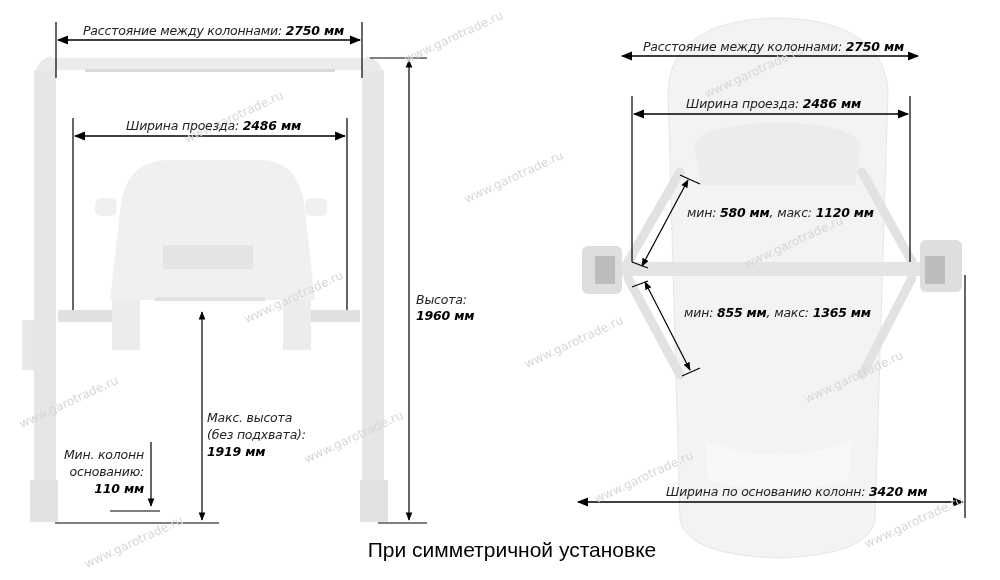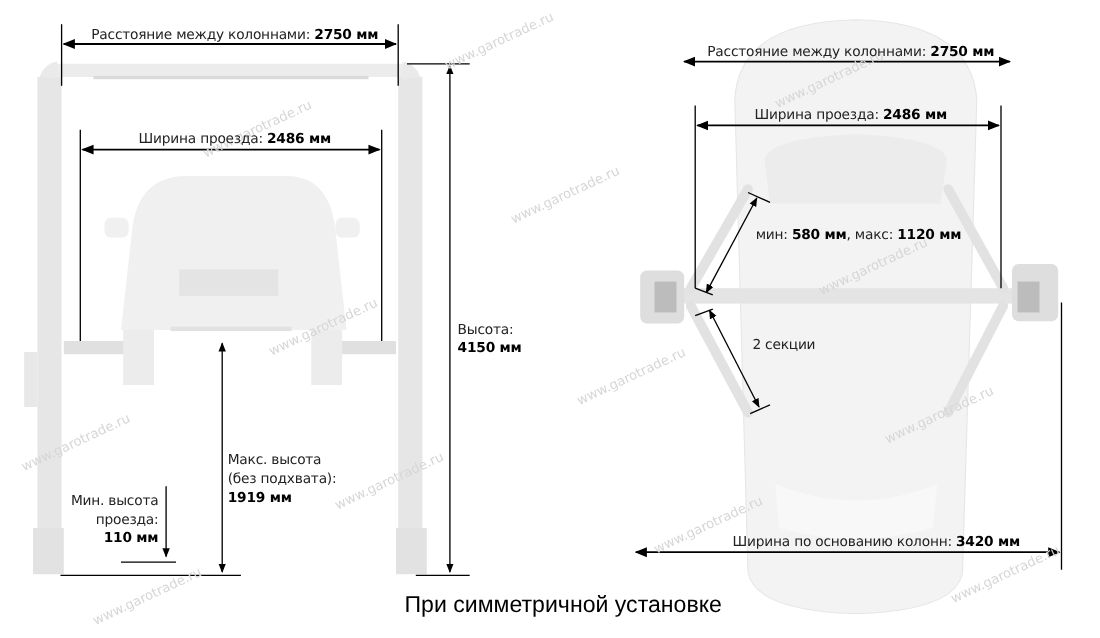--- a/index.html
+++ b/index.html
@@ -1,18 +1,18 @@
 <!DOCTYPE html>
 <html><head>
 <meta charset="utf-8">
 <style>
   html,body{margin:0;padding:0;background:#fff;}
   body{width:1000px;height:580px;position:relative;overflow:hidden;font-family:"DejaVu Sans","Liberation Sans",sans-serif;}
   svg{position:absolute;left:0;top:0;}
-  .lbl{position:absolute;font-size:12.5px;color:#222;line-height:16px;white-space:nowrap;letter-spacing:-0.2px;}
+  .lbl{position:absolute;font-size:12.5px;color:#222;line-height:16px;white-space:nowrap;letter-spacing:-0.2px;font-style:italic;}
   .lbl .v{font-weight:bold;color:#000;}
   .right{text-align:right;}
   .caption{position:absolute;left:0;width:1000px;top:538px;text-align:center;font-family:"Liberation Sans",sans-serif;font-size:21px;color:#000;margin-left:12px;}
   .wm{position:absolute;font-size:12px;color:#d6d6d6;transform:rotate(-25deg);white-space:nowrap;font-family:"DejaVu Sans",sans-serif;}
 </style>
 </head>
 <body>
 
 <svg width="1000" height="580" viewBox="0 0 1000 580">
   <defs>
@@ -128,42 +128,42 @@
 <div class="wm" style="left:590px;top:470px">www.garotrade.ru</div>
 
 <div class="lbl" style="left:83px;top:23px">
   <span>Расстояние между колоннами: </span><span class="v">2750 мм</span>
 </div>
 <div class="lbl" style="left:126px;top:118px">
   <span>Ширина проезда: </span><span class="v">2486 мм</span>
 </div>
 <div class="lbl" style="left:416px;top:292px">
   <div>Высота:</div>
-  <div class="v">4150 мм</div>
+  <div class="v">1960 мм</div>
 </div>
 <div class="lbl" style="left:207px;top:409px;line-height:17px">
   <div>Макс. высота</div>
   <div>(без подхвата):</div>
   <div class="v">1919 мм</div>
 </div>
 <div class="lbl right" style="left:58px;top:446px;width:86px;line-height:17px">
-  <div>Мин. высота</div>
-  <div>проезда:</div>
+  <div>Мин. колонн</div>
+  <div>основанию:</div>
   <div class="v">110 мм</div>
 </div>
 
 <div class="lbl" style="left:643px;top:39px">
   <span>Расстояние между колоннами: </span><span class="v">2750 мм</span>
 </div>
 <div class="lbl" style="left:686px;top:96px">
   <span>Ширина проезда: </span><span class="v">2486 мм</span>
 </div>
 <div class="lbl" style="left:687px;top:204px;line-height:17px">
   <div><span>мин: </span><span class="v">580 мм</span><span>, макс: </span><span class="v">1120 мм</span></div>
 </div>
 <div class="lbl" style="left:684px;top:304px;line-height:17px">
-  <div>2 секции</div>
+  <div><span>мин: </span><span class="v">855 мм</span><span>, макс: </span><span class="v">1365 мм</span></div>
 </div>
 <div class="lbl" style="left:666px;top:484px">
   <span>Ширина по основанию колонн: </span><span class="v">3420 мм</span>
 </div>
 
 <div class="caption">При симметричной установке</div>
 
 </body></html>

